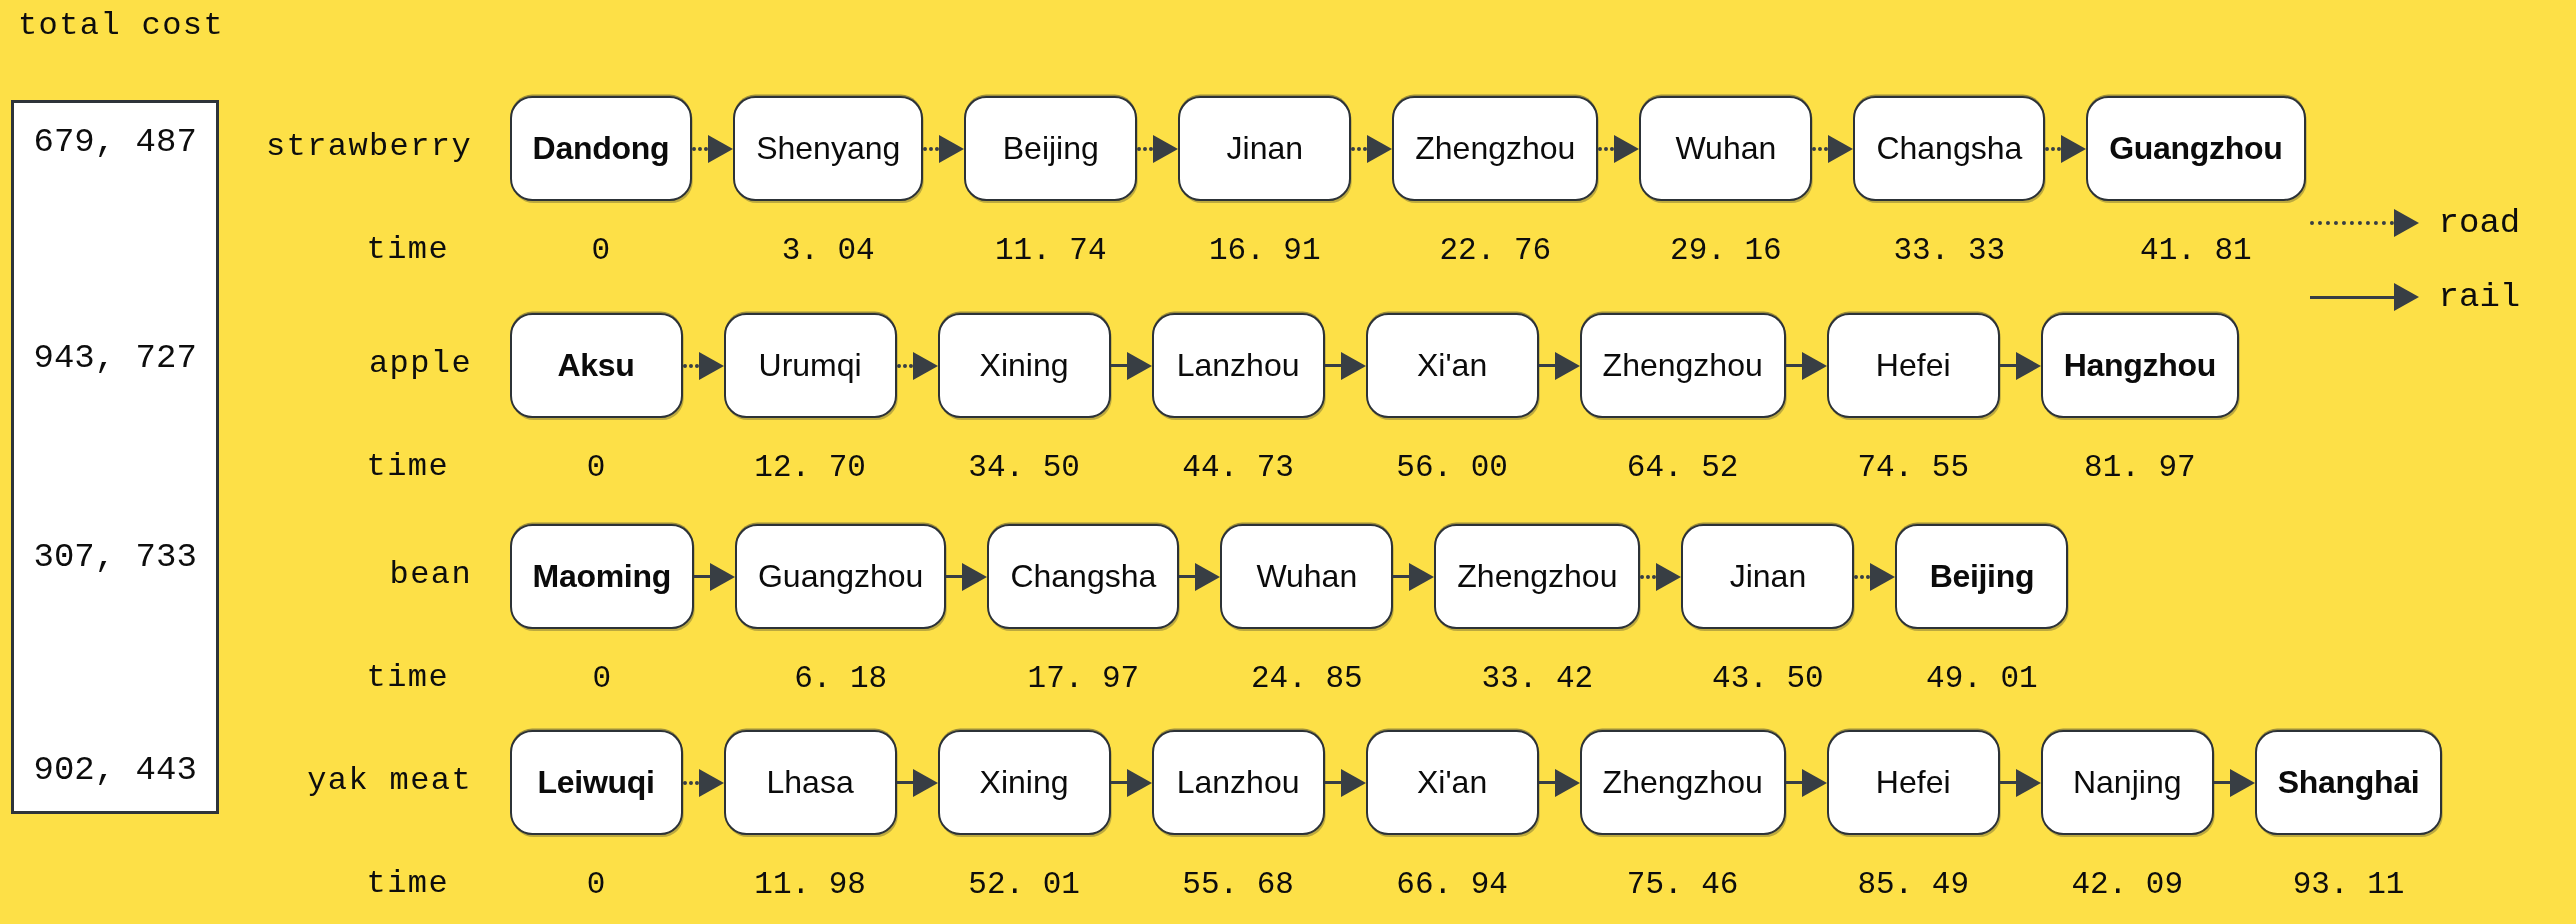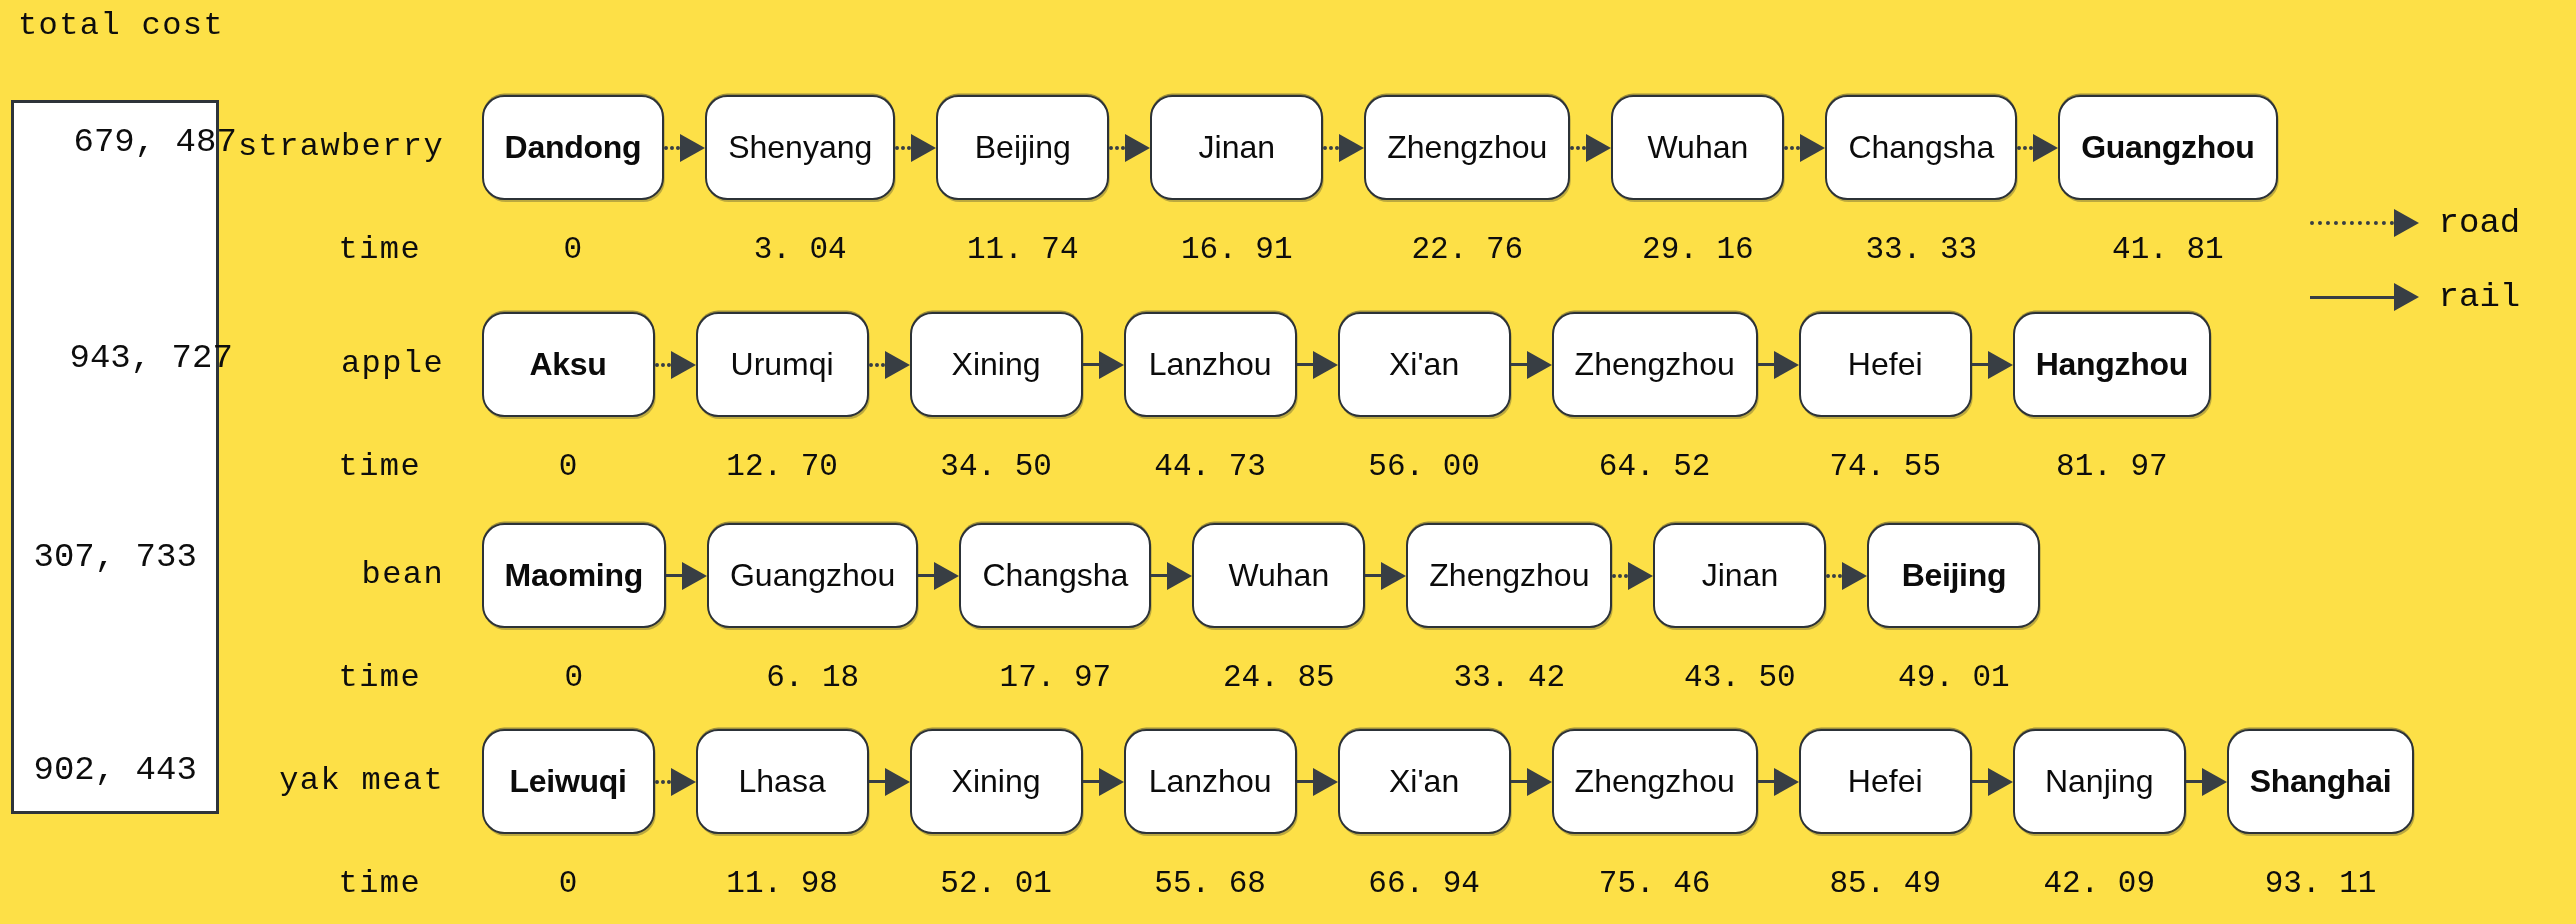--- a/index.html
+++ b/index.html
@@ -8,27 +8,27 @@
 
   
   .title{position:absolute;left:18px;top:7px;
          font:400 32px "Liberation Mono",monospace;letter-spacing:1.4px;white-space:pre;color:#0d0d0d;}
 
   
   .cost-box{position:absolute;left:11.2px;top:100px;width:208px;height:714px;
             border:3.5px solid #2e343a;background:#ffffff;box-sizing:border-box;}
   .cost-value{position:absolute;left:0;width:100%;height:42px;text-align:center;
               font:400 34px "Liberation Mono",monospace;white-space:pre;color:#0d0d0d;}
-  .cost-value:nth-of-type(1){top:19.6px;margin-left:40px;}
-  .cost-value:nth-of-type(2){top:236px;padding-left:36px;}
+  .cost-value:nth-of-type(1){top:19.6px;}
+  .cost-value:nth-of-type(2){top:236px;}
   .cost-value:nth-of-type(3){top:435px;}
   .cost-value:nth-of-type(4){top:648px;}
 
   
-  .route{position:absolute;left:0;display:flex;align-items:center;}
+  .route{position:absolute;left:0;display:flex;align-items:flex-end;padding-left:28px;}
   .route:nth-of-type(1){top:94px;}
   .route:nth-of-type(2){top:311px;}
   .route:nth-of-type(3){top:522px;}
   .route:nth-of-type(4){top:728px;}
 
   .label-col{width:462px;flex:none;display:flex;flex-direction:column;align-items:flex-end;}
   .product-label{height:105px;display:flex;align-items:center;padding-right:18px;
                  font:400 32px "Liberation Mono",monospace;letter-spacing:1.4px;white-space:pre;}
   .time-label{margin-top:32px;padding-right:41px;
               font:400 32px "Liberation Mono",monospace;letter-spacing:1.4px;}

